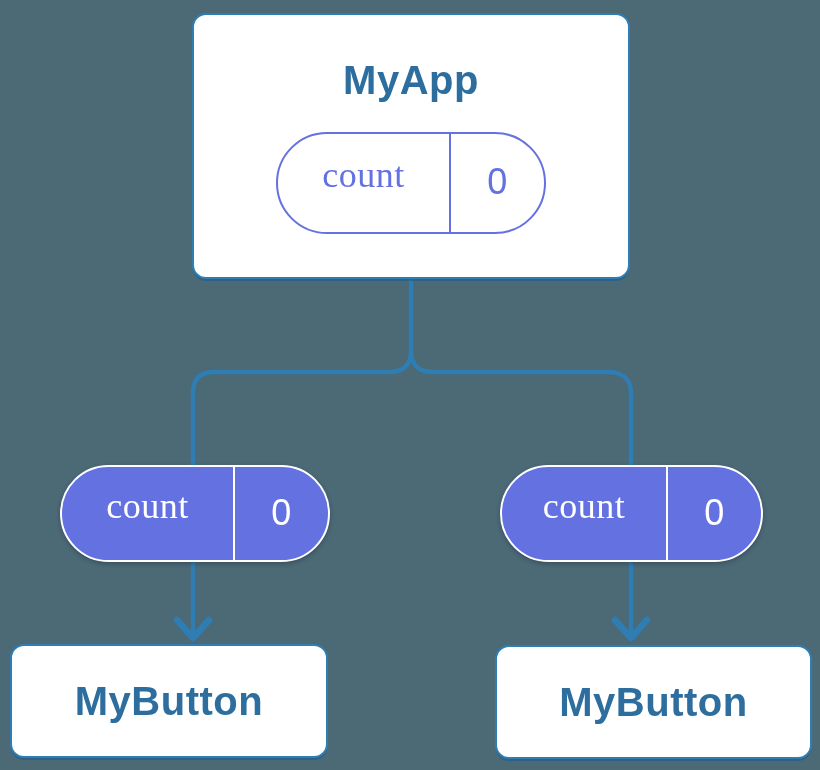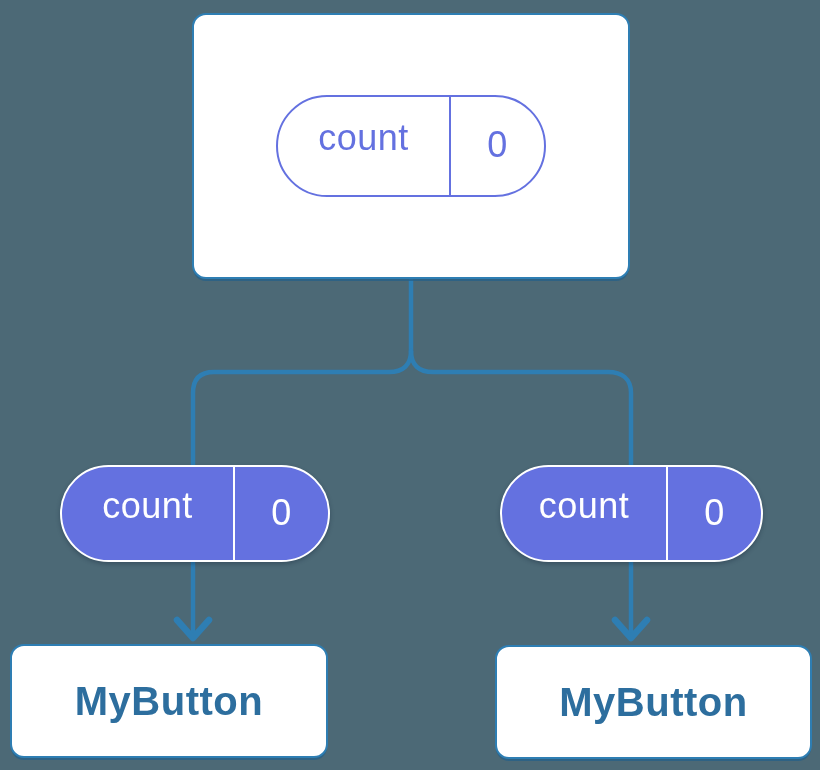--- a/index.html
+++ b/index.html
@@ -61,20 +61,21 @@
     border:2.5px solid var(--white);
     color:var(--white);
     box-shadow:0 2px 4px rgba(20,35,55,0.35);
   }
   .pill-filled .pill-divider{background:var(--white);}
   .pill-filled-left{left:60px;top:465px;width:270px;}
   .pill-filled-right{left:500px;top:465px;width:263px;}
   .pill-key{
     flex:1;display:flex;align-items:center;justify-content:center;
     padding-bottom:16px;
+    font-family:Liberation Serif, serif;
   }
   .pill-divider{width:2px;}
   .pill-value{
     width:93px;display:flex;align-items:center;justify-content:center;
     padding-bottom:2px;
   }
 </style>
 </head>
 <body>
 
@@ -82,20 +83,21 @@
 
   <svg class="connectors" width="820" height="770" viewBox="0 0 820 770">
     <path class="ln" d="M411 280 V351"></path>
     <path class="ln" d="M411 351 C411 365 403 372 389 372 H214 C200 372 193 379 193 393 V634"></path>
     <path class="ln" d="M411 351 C411 365 419 372 433 372 H608 C622 372 631 379 631 393 V634"></path>
     <path class="arrow" d="M177 620 L193 638 L209 620"></path>
     <path class="arrow" d="M615 620 L631 638 L647 620"></path>
   </svg>
 
   <div class="node node-root">
+    <div class="node-title">MyApp</div>
     <div class="pill pill-outline">
       <span class="pill-key">count</span>
       <span class="pill-divider"></span>
       <span class="pill-value">0</span>
     </div>
   </div>
 
   <div class="pill pill-filled pill-filled-left">
     <span class="pill-key">count</span>
     <span class="pill-divider"></span>

